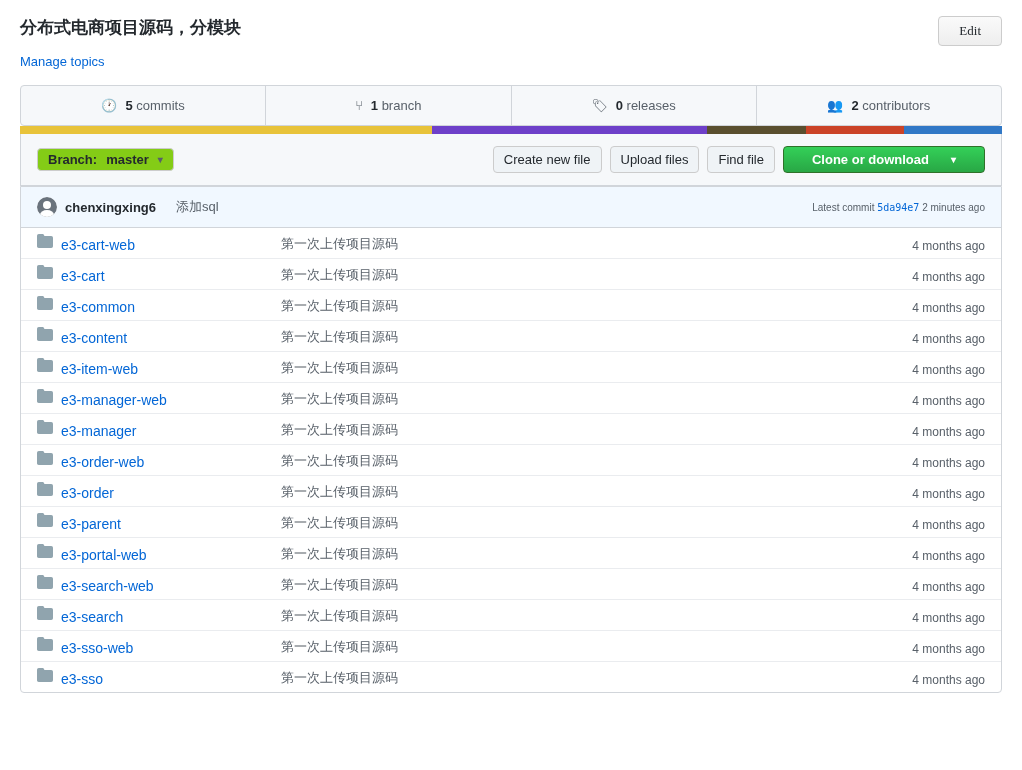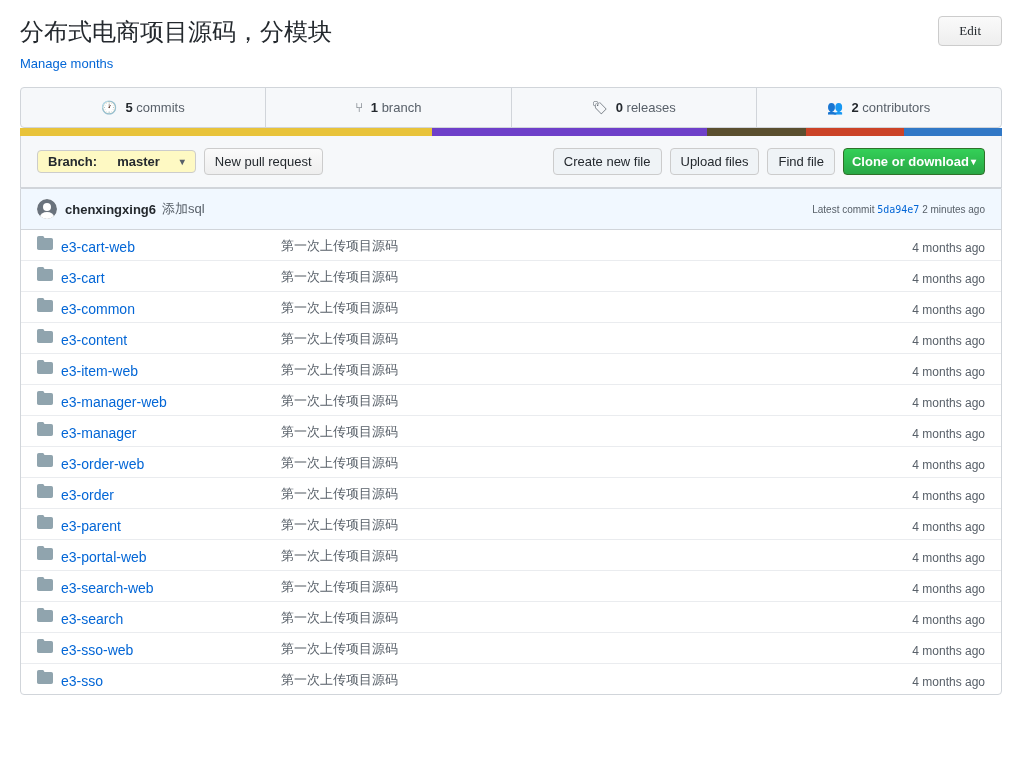--- a/index.html
+++ b/index.html
@@ -1,71 +1,71 @@
 <!DOCTYPE html>
 <html><head>
   <meta charset="utf-8">
   <style>
     * { box-sizing: border-box; margin: 0; padding: 0; }
     body { font-family: -apple-system, BlinkMacSystemFont, "Segoe UI", Helvetica, Arial, sans-serif; font-size: 14px; color: #24292e; background: #fff; }
     
     .container { max-width: 1022px; margin: 0 auto; padding: 16px 20px; }
     
     .repo-header { display: flex; justify-content: space-between; align-items: flex-start; margin-bottom: 8px; }
-    .repo-title { font-size: 24px; font-weight: 400; color: #24292e; }
+    .repo-title { font-size: 17px; font-weight: 700; color: #24292e; }
     .edit-btn { padding: 6px 20px; font-size: 13px; border: 1px solid #ccc; border-radius: 4px; background: linear-gradient(#fafafa, #eee); cursor: pointer; color: #24292e; font-family: Liberation Serif, serif; }
     .manage-topics { color: #0366d6; font-size: 13px; text-decoration: none; display: block; margin-bottom: 16px; }
     
     .stats-bar { border: 1px solid #d1d5da; border-radius: 4px; display: flex; margin-bottom: 0; background: #f6f8fa; }
     .stat-item { flex: 1; text-align: center; padding: 12px 8px; border-right: 1px solid #d1d5da; font-size: 13px; color: #586069; cursor: pointer; }
     .stat-item:last-child { border-right: none; }
     .stat-item .stat-icon { margin-right: 4px; }
     .stat-count { font-weight: 600; color: #24292e; }
     
     .lang-bar { height: 8px; display: flex; margin-bottom: 0; border-radius: 0; overflow: hidden; }
     .lang-seg { height: 8px; }
     
     .branch-toolbar { display: flex; justify-content: space-between; align-items: center; padding: 12px 16px; border: 1px solid #d1d5da; border-top: none; background: #f6f8fa; }
     .branch-left { display: flex; align-items: center; gap: 8px; }
-    .branch-select { display: flex; align-items: center; gap: 20px; padding: 3px 10px; border: 1px solid #ccc; border-radius: 4px; background: #fef9c3; cursor: pointer; font-size: 13px; font-weight: 600; }
+    .branch-select { display: flex; align-items: center; gap: 9px; padding: 3px 10px; border: 1px solid #ccc; border-radius: 4px; background: #84cc16; cursor: pointer; font-size: 13px; font-weight: 600; }
     .branch-select .chevron { font-size: 10px; color: #586069; }
     .new-pr-btn { padding: 5px 10px; border: 1px solid #ccc; border-radius: 4px; background: linear-gradient(#fafafa, #eee); cursor: pointer; font-size: 13px; color: #24292e; }
     .toolbar-right { display: flex; align-items: flex-end; gap: 8px; }
     .create-file-btn { padding: 5px 10px; border: 1px solid #ccc; border-radius: 4px; background: #eff3f6; cursor: pointer; font-size: 13px; color: #24292e; }
     .upload-btn { padding: 5px 10px; border: 1px solid #ccc; border-radius: 4px; background: #eff3f6; cursor: pointer; font-size: 13px; color: #24292e; }
     .find-file-btn { padding: 5px 10px; border: 1px solid #ccc; border-radius: 4px; background: #eff3f6; cursor: pointer; font-size: 13px; color: #24292e; }
-    .clone-btn { padding: 5px 8px; border: 1px solid #2f7129; border-radius: 4px; background: linear-gradient(#34d058, #28a745); cursor: pointer; font-size: 13px; color: #fff; font-weight: 600; display: flex; align-items: center; gap: 2px; }
+    .clone-btn { padding: 5px 28px; border: 1px solid #2f7129; border-radius: 4px; background: linear-gradient(#34d058, #28a745); cursor: pointer; font-size: 13px; color: #fff; font-weight: 600; display: flex; align-items: center; gap: 22px; }
     .clone-btn .arrow { font-size: 10px; }
     
     .file-table { border: 1px solid #d1d5da; border-radius: 0 0 4px 4px; overflow: hidden; }
     
     .commit-header { display: flex; align-items: center; padding: 10px 16px; background: #f1f8ff; border-bottom: 1px solid #d1d5da; font-size: 13px; }
     .avatar { width: 20px; height: 20px; border-radius: 50%; background: #ccc; margin-right: 8px; overflow: hidden; }
-    .commit-author { color: #24292e; font-weight: 600; margin-right: 6px; }
+    .commit-author { color: #24292e; font-weight: 600; margin-right: 20px; }
     .commit-message { color: #586069; flex: 1; }
     .latest-commit-info { margin-left: auto; font-size: 10px; color: #586069; }
     .commit-sha { color: #0366d6; font-family: monospace; }
     
     .file-row { display: flex; align-items: flex-end; padding: 5px 16px; border-bottom: 1px solid #eaecef; font-size: 14px; }
     .file-row:last-child { border-bottom: none; }
     .file-icon { margin-right: 8px; color: #90a4ae; font-size: 16px; flex-shrink: 0; }
     .file-name { color: #0366d6; text-decoration: none; width: 220px; flex-shrink: 0; }
     .file-commit-msg { color: #586069; flex: 1; font-size: 13px; }
     .file-time { color: #586069; font-size: 12px; margin-left: auto; white-space: nowrap; }
   </style>
 </head>
 <body>
 
 <div class="container">
 
   <div class="repo-header">
     <h1 class="repo-title">分布式电商项目源码，分模块</h1>
     <button class="edit-btn">Edit</button>
   </div>
-  <a class="manage-topics" href="#">Manage months</a>
+  <a class="manage-topics" href="#">Manage topics</a>
 
   <div class="stats-bar">
     <div class="stat-item">
       <span class="stat-icon">🕐</span>
       <span class="stat-count">5</span>
       <span>commits</span>
     </div>
     <div class="stat-item">
       <span class="stat-icon">⑂</span>
       <span class="stat-count">1</span>
@@ -91,21 +91,20 @@
     <div class="lang-seg" style="width:10%; background:#3178c6;"></div>
   </div>
 
   <div class="branch-toolbar">
     <div class="branch-left">
       <div class="branch-select">
         <span>Branch:</span>
         <span>master</span>
         <span class="chevron">▾</span>
       </div>
-      <button class="new-pr-btn">New pull request</button>
     </div>
     <div class="toolbar-right">
       <button class="create-file-btn">Create new file</button>
       <button class="upload-btn">Upload files</button>
       <button class="find-file-btn">Find file</button>
       <button class="clone-btn">
         <span>Clone or download</span>
         <span class="arrow">▾</span>
       </button>
     </div>

